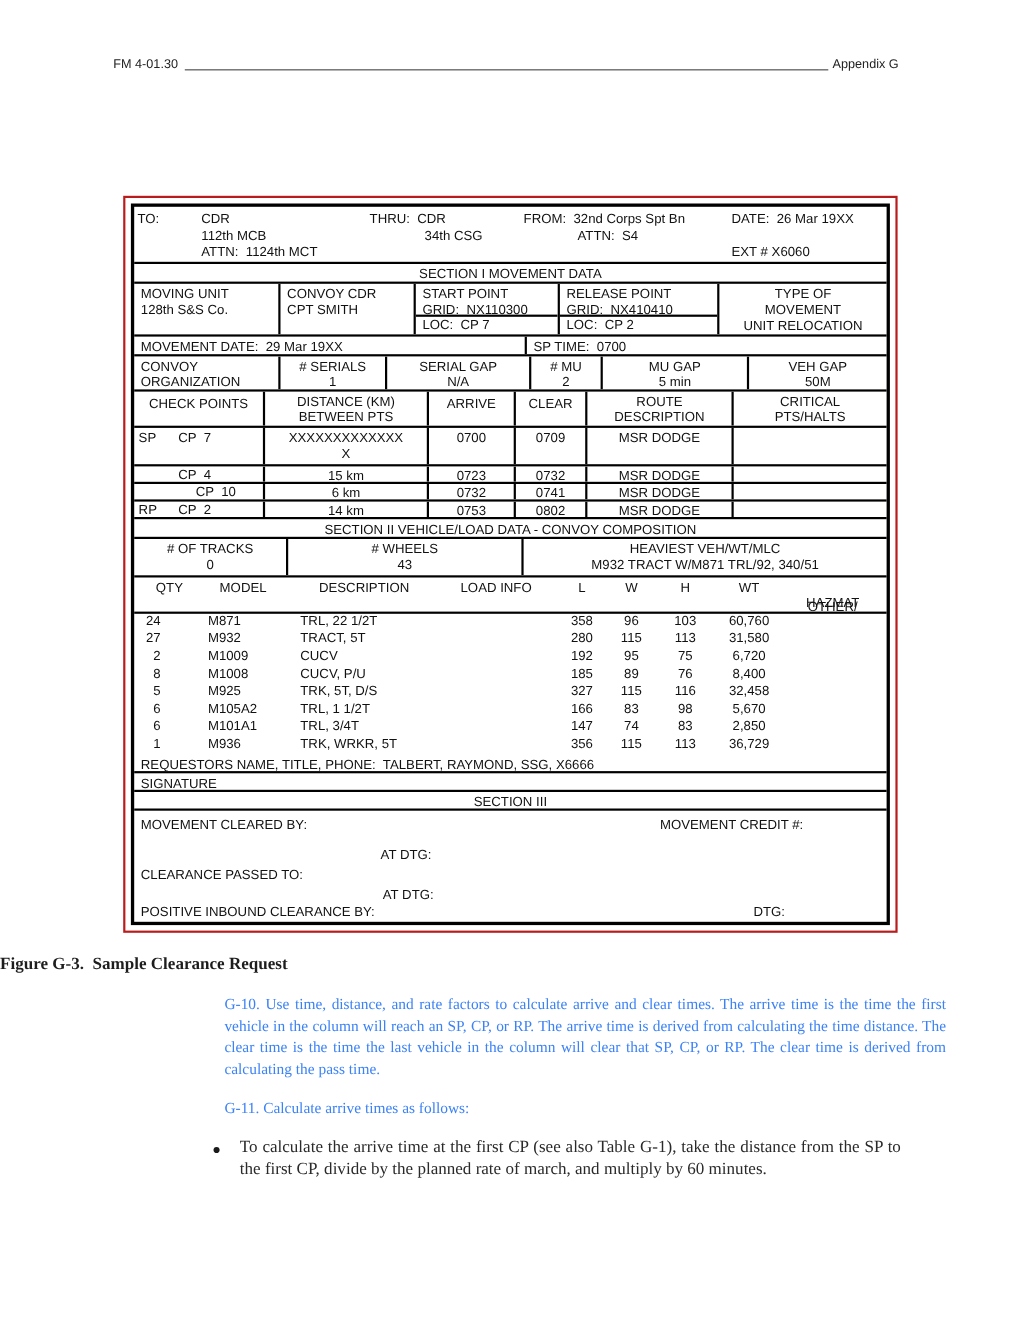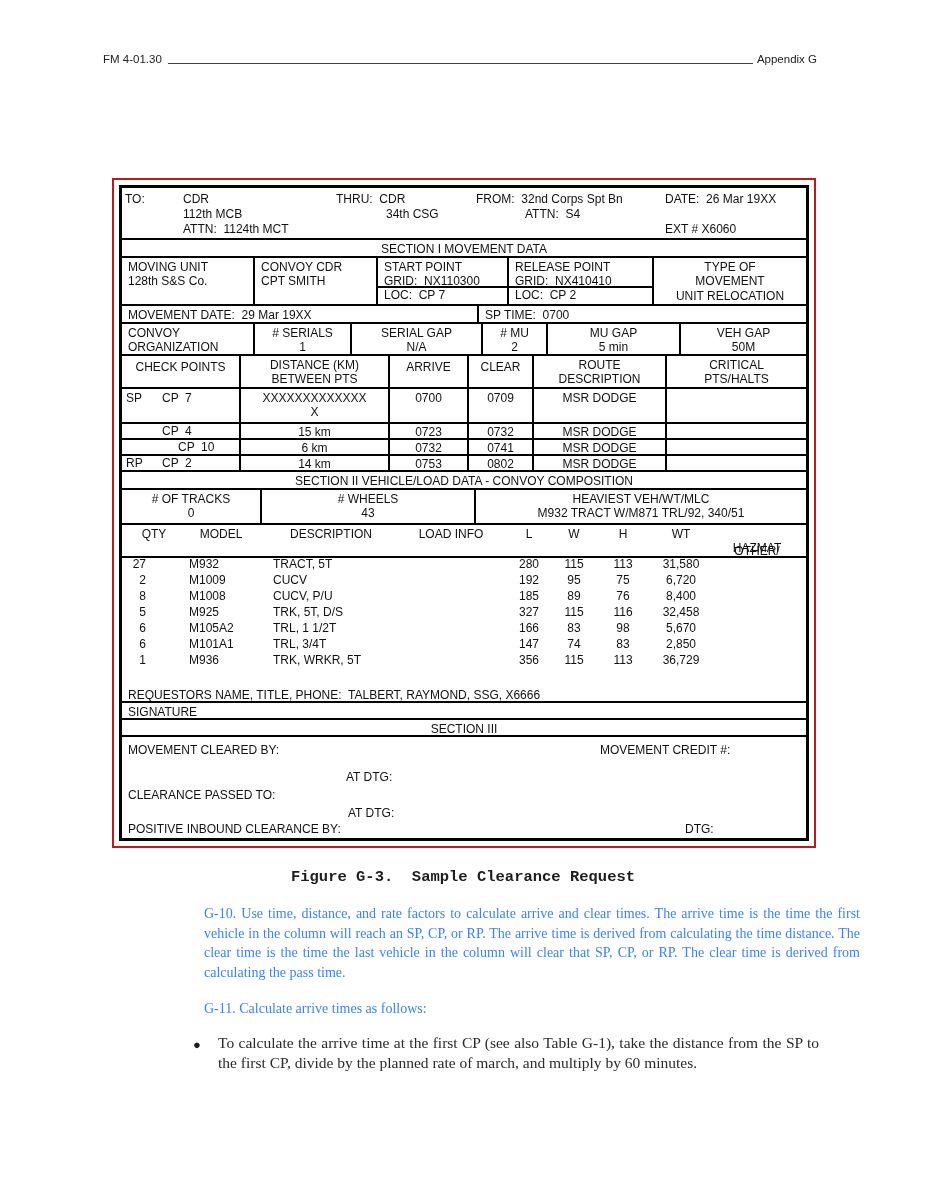--- a/index.html
+++ b/index.html
@@ -68,22 +68,22 @@
   .vq { left:2px; width:22px; text-align:right; }
   .vm { left:67px; }
   .vd { left:151px; }
   .vl { left:377px; width:60px; text-align:center; }
   .vw { left:422px; width:60px; text-align:center; }
   .vh { left:471px; width:60px; text-align:center; }
   .vt { left:519px; width:80px; text-align:center; }
   .vo { left:595px; width:80px; text-align:center; }
 
   
-  .caption { position:absolute; left:0; top:868px; width:926px; text-align:center;
-             font-family:Liberation Mono, monospace; font-weight:bold; font-size:15.5px; color:#1d1d1d; }
+  .caption { position:absolute; left:0; top:868px; width:926px; text-align:left;
+             font-family:Liberation Serif, serif; font-weight:bold; font-size:15.5px; color:#1d1d1d; }
   .body-para { position:absolute; font-family:"Liberation Serif","DejaVu Serif",serif; font-size:14px;
                line-height:19.5px; color:#3b82f6; text-align:justify;margin-left:41px; }
   .p-g10 { left:163px; top:904px; width:656px; }
   .p-g11 { left:163px; top:999px; width:656px; text-align:left; }
   .bullet-wrap { position:absolute; left:193px; top:1033px; width:626px; display:flex;
                  font-family:"Liberation Serif","DejaVu Serif",serif; font-size:15.5px; line-height:19.5px; color:#2a2a2a; }
   .bullet-dot { width:25px; font-size:13px; padding-top:2px; color:#1a1a1a; }
   .bullet-text { flex:1; text-align:justify; }
   .footer { position:absolute; left:0; top:1096px; width:926px; text-align:center; font-size:11.5px; font-weight:bold; color:#222; }
 </style>
@@ -270,20 +270,29 @@
         <span class="abs vl" style="top:3px;">L</span>
         <span class="abs vw" style="top:3px;">W</span>
         <span class="abs vh" style="top:3px;">H</span>
         <span class="abs vt" style="top:3px;">WT</span>
         <span class="abs vo" style="top:20px;">OTHER/</span>
         <span class="abs vo" style="top:17px;">HAZMAT</span>
       </div>
 
       <div class="row veh-block">
         <div class="veh-row">
+          <span class="abs vq">24</span>
+          <span class="abs vm">M871</span>
+          <span class="abs vd">TRL, 22 1/2T</span>
+          <span class="abs vl">358</span>
+          <span class="abs vw">96</span>
+          <span class="abs vh">103</span>
+          <span class="abs vt">60,760</span>
+        </div>
+        <div class="veh-row">
           <span class="abs vq">27</span>
           <span class="abs vm">M932</span>
           <span class="abs vd">TRACT, 5T</span>
           <span class="abs vl">280</span>
           <span class="abs vw">115</span>
           <span class="abs vh">113</span>
           <span class="abs vt">31,580</span>
         </div>
         <div class="veh-row">
           <span class="abs vq">2</span>

